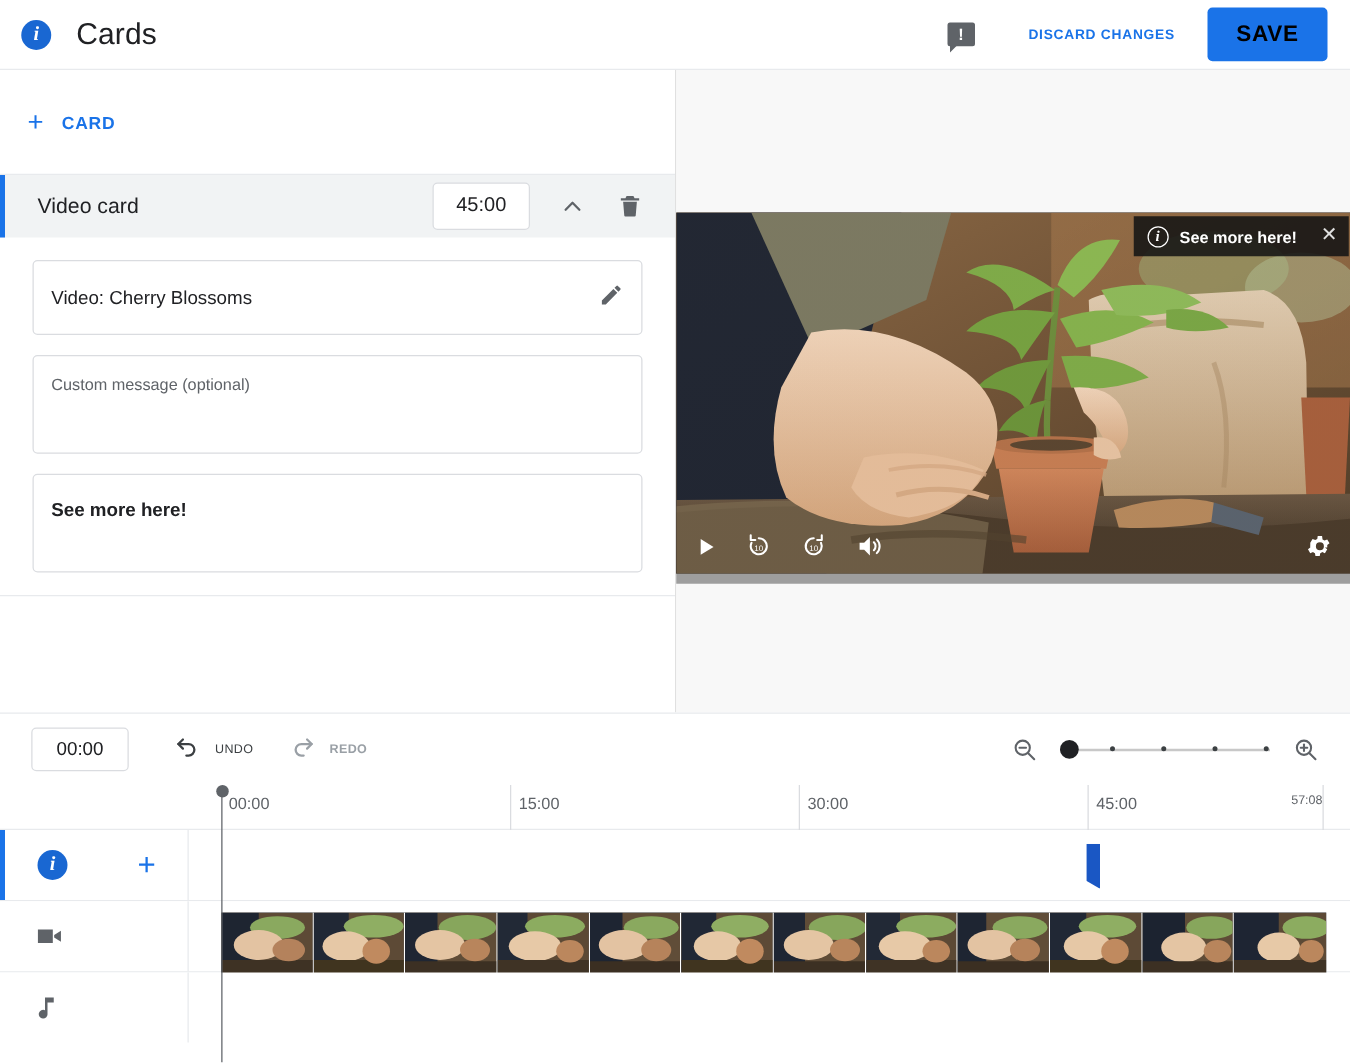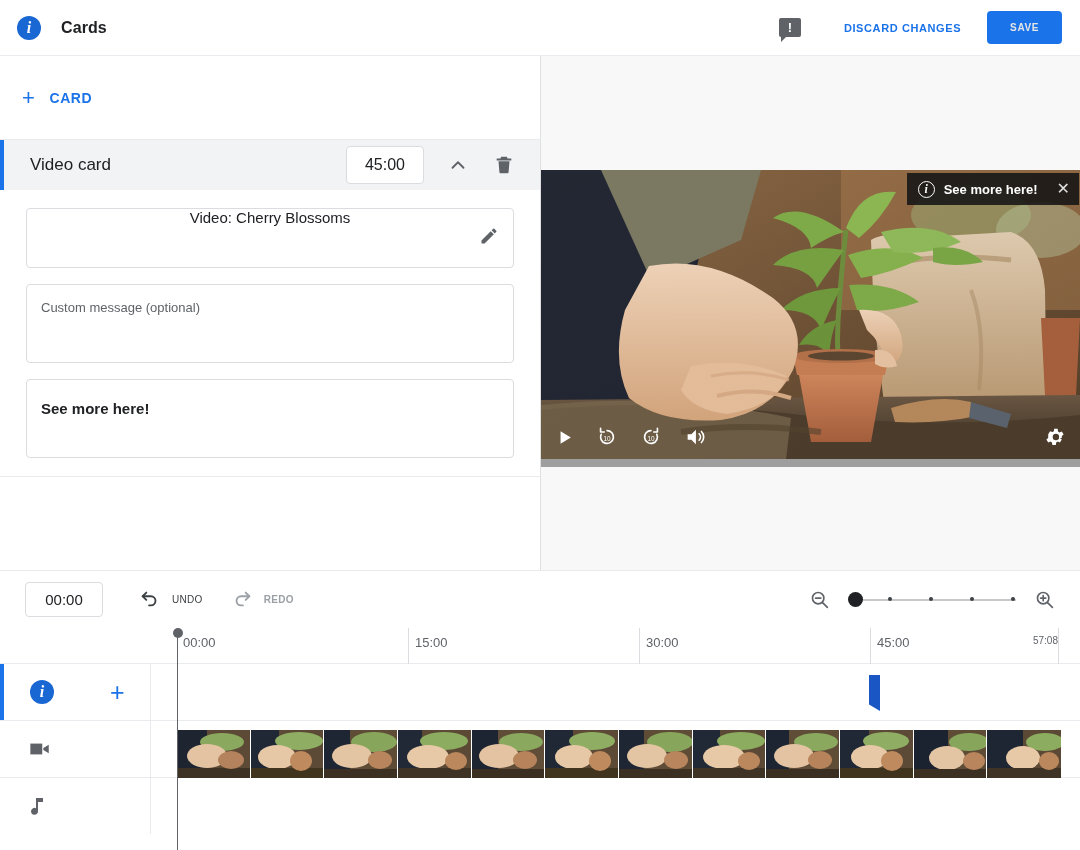--- a/index.html
+++ b/index.html
@@ -18,21 +18,21 @@
     border-bottom: 1px solid #e8eaed; background: #fff;
   }
   .hdr-info-icon {
     margin-left: 17px; width: 24px; height: 24px; border-radius: 50%;
     background: #1967d2; color: #fff;
     display: flex; align-items: center; justify-content: center;
     font-family: "Liberation Serif", serif; font-weight: bold; font-size: 16px;
     font-style: italic;
   }
   .hdr-title {
-    margin-left: 20px; font-size: 16px; font-weight: bold; letter-spacing: .1px;
+    margin-left: 20px; font-size: 24px; font-weight: normal; letter-spacing: .1px;
     color: #202124;
   }
   .hdr-right {
     margin-left: auto; display: flex; align-items: center; gap: 0;
     padding-right: 18px;
   }
   .feedback-icon {
     width: 22px; height: 19px; background: #5f6368;
     border-radius: 2px; position: relative; margin-right: 35px;
     display: flex; align-items: center; justify-content: center;
@@ -44,22 +44,22 @@
   .feedback-icon span {
     color: #fff; font-size: 13px; font-weight: bold; line-height: 1;
     margin-top: -1px;
   }
   .discard-btn {
     color: #1a73e8; font-size: 11px; font-weight: bold; letter-spacing: .6px;
     background: none; border: none; cursor: pointer; padding: 8px;
     margin-right: 18px; font-family: inherit;
   }
   .save-btn {
-    background: #1a73e8; color: #e5e5e5; border: none; border-radius: 4px;
-    font-size: 10px; font-weight: bold; letter-spacing: .6px;
+    background: #1a73e8; color: #000000; border: none; border-radius: 4px;
+    font-size: 18px; font-weight: bold; letter-spacing: .6px;
     padding: 11px 23px; cursor: pointer; font-family: inherit;
   }
 
   
   .left-panel {
     position: absolute; left: 0; top: 56px; width: 541px; height: 514px;
     background: #fff; border-right: 1px solid #e0e0e0; overflow: hidden;
   }
   .add-card-row {
     height: 84px; display: flex; align-items: center; padding-left: 22px;
@@ -92,21 +92,20 @@
   .delete-btn { margin-left: 10px; }
 
   .card-body { padding: 18px 26px 0 26px; }
   .field {
     border: 1px solid #dadce0; border-radius: 4px; background: #fff;
     position: relative; margin-bottom: 16px;
   }
   .field-single {
     height: 60px; display: flex; align-items: center;
     padding: 0 14px 0 14px;
-    flex-direction: column;
   }
   .field-value { font-size: 15px; color: #202124; }
   .edit-pencil { margin-left: auto; color: #5f6368; }
   .field-box { height: 79px; padding: 14px 14px 0 14px; }
   .field-label { font-size: 13px; color: #5f6368; line-height: 18px; }
   .field-text { font-size: 15px; color: #202124; margin-top: 6px; font-weight: bold; }
 
   .panel-divider {
     position: absolute; left: 0; top: 420px; width: 541px;
     border-top: 1px solid #e8eaed;

